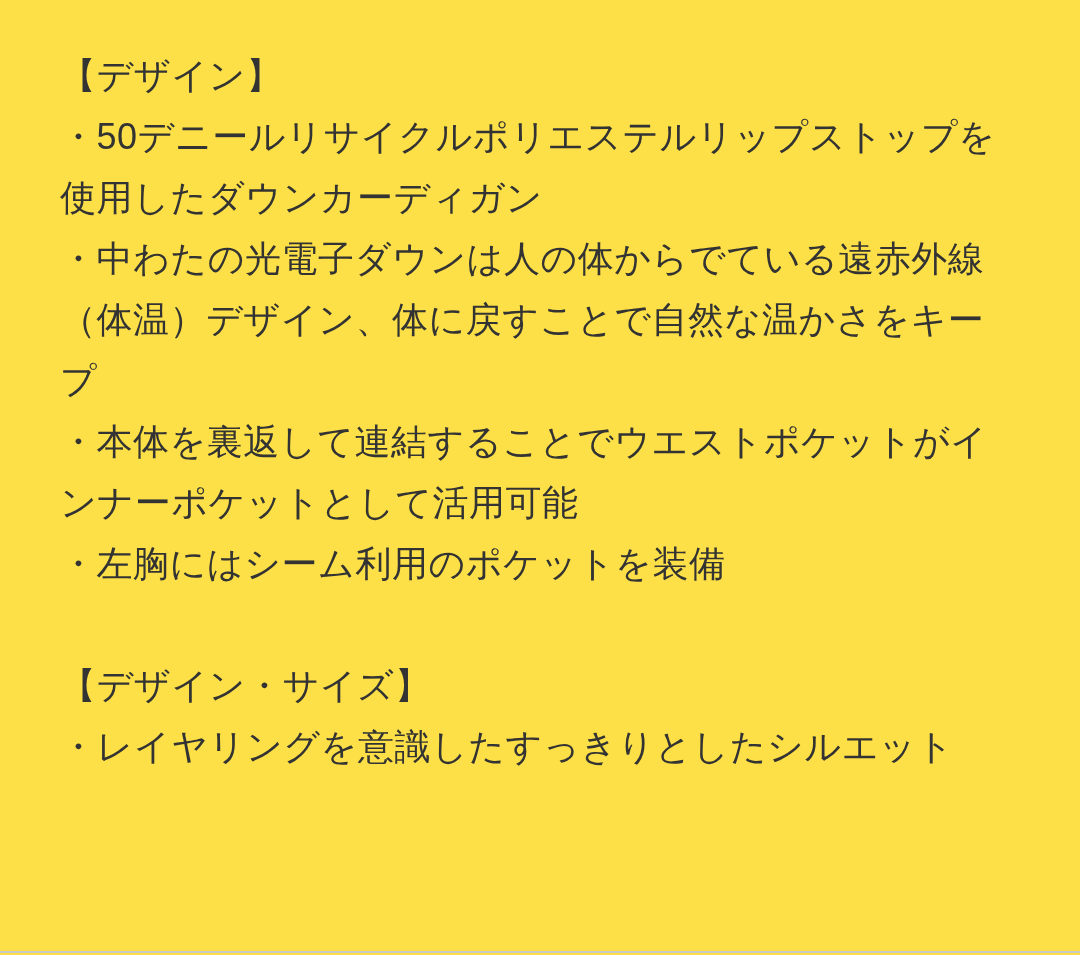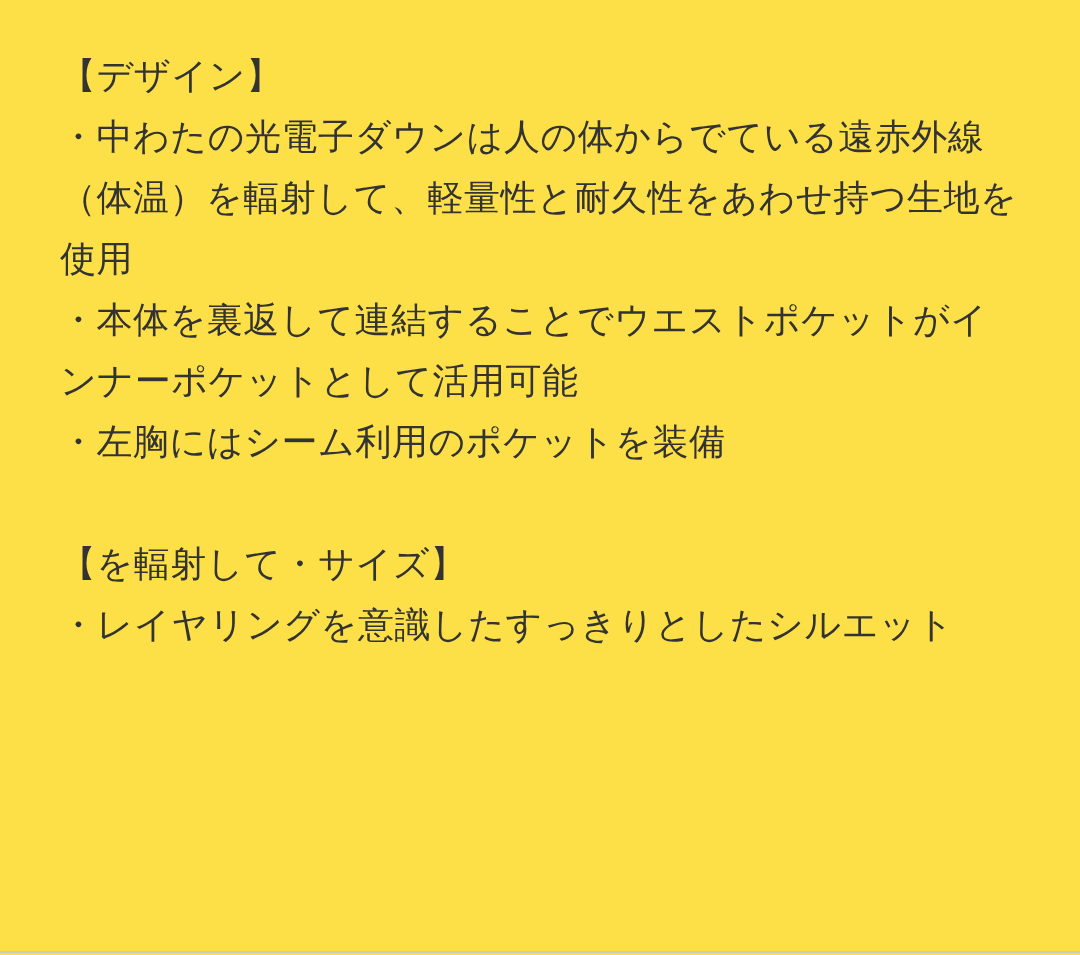--- a/index.html
+++ b/index.html
@@ -48,29 +48,30 @@
   }
 </style>
 </head>
 <body>
 
 <div class="page">
   <div class="description">
 
     <div class="section">
       <p class="line">【デザイン】</p>
-      <p class="line">・中わたの光電子ダウンは人の体からでている遠赤外線（体温）を輻射して、軽量性と耐久性をあわせ持つ生地を使用</p>
+      <p class="line">・50デニールリサイクルポリエステルリップストップを使用したダウンカーディガン</p>
+      <p class="line">・中わたの光電子ダウンは人の体からでている遠赤外線（体温）デザイン、体に戻すことで自然な温かさをキープ</p>
       <p class="line">・本体を裏返して連結することでウエストポケットがインナーポケットとして活用可能</p>
       <p class="line">・左胸にはシーム利用のポケットを装備</p>
     </div>
 
     <div class="section">
     </div>
 
     <div class="section">
-      <p class="line">【を輻射して・サイズ】</p>
+      <p class="line">【デザイン・サイズ】</p>
       <p class="line">・レイヤリングを意識したすっきりとしたシルエット</p>
     </div>
 
   </div>
 
   <div class="divider"></div>
 </div>
 
 </body></html>

